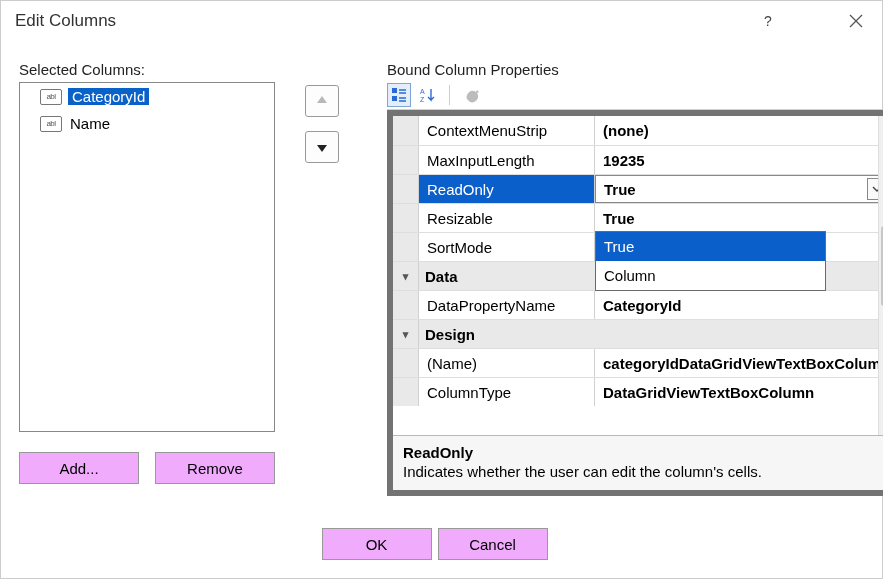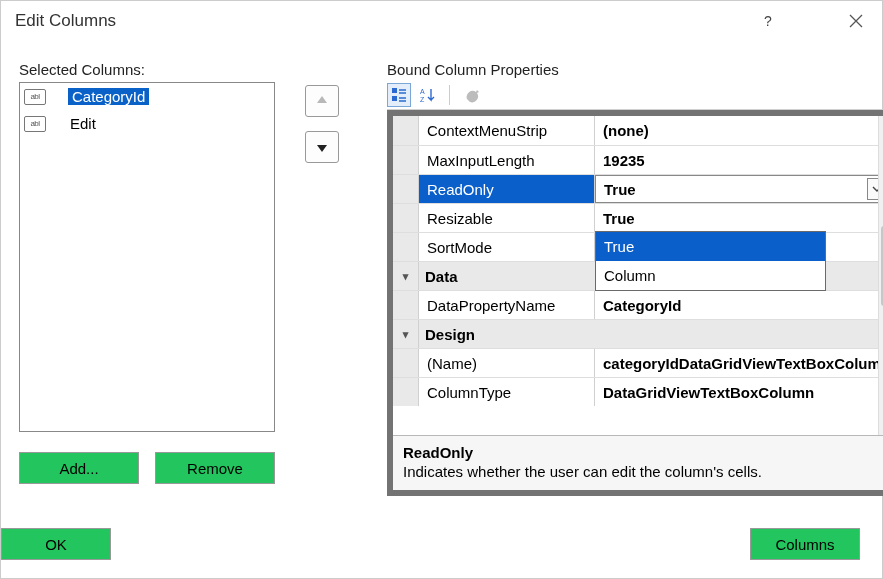--- a/index.html
+++ b/index.html
@@ -18,27 +18,27 @@
   .body {
     flex:1; display:flex; gap: 16px; padding: 20px 18px 18px 18px;
   }
   
   .left { width: 350px; display:flex; flex-direction:column; }
   .section-label { font-size:15px; color:#222; margin-bottom:4px; }
   .list-box {
     border:1px solid #888; height: 350px; background:#fff; overflow:auto;
   }
   .list-row { display:flex; align-items:center; height:27px; padding:0 4px; gap:6px; font-size:15px;}
-  .list-row .glyph { width:38px; height:18px; display:flex; align-items:center; justify-content:flex-start; }
+  .list-row .glyph { width:38px; height:18px; display:flex; align-items:center; justify-content:flex-end; }
   .list-row.selected .label-wrap { background:#0a62c9; color:#fff; padding:0 4px; }
   .label-wrap { padding:0 2px; }
   .glyph-box { border:1px solid #777; width:22px; height:16px; border-radius:2px; display:flex; align-items:center; justify-content:center; font-size:8px; color:#555; letter-spacing:-0.5px;}
   .left-btns { display:flex; gap:16px; margin-top:20px; }
   .btn {
-    height:32px; min-width:120px; border:1px solid #999; background:#22c55e;
+    height:32px; min-width:120px; border:1px solid #999; background:#f0abfc;
     font-size:15px; display:flex; align-items:center; justify-content:center;
     padding: 0 18px;
   }
   .move-col { width:40px; display:flex; flex-direction:column; gap:14px; padding-top:24px; margin-left:14px;}
   .arrow-btn { width:34px; height:32px; border:1px solid #999; background:#fdfdfd; display:flex; align-items:center; justify-content:center; border-radius:3px;}
   .arrow-btn.disabled { color:#aaa; }
   .arrow-btn svg { width:14px; height:14px; }
   
   .right { flex:1; margin-left:32px; display:flex; flex-direction:column; }
   .toolbar { height:28px; display:flex; align-items:center; gap:4px; border-bottom:1px solid #d0d0d0; padding-bottom:2px;}
@@ -65,21 +65,21 @@
   }
   .dd-popup .opt { height:29px; display:flex; align-items:center; padding-left:8px; font-size:15px; }
   .dd-popup .opt.sel { background:#0b5fcb; color:#fff; }
   
   .sb { position:absolute; right:0; top:0; bottom:0; width:12px; background:#f0f0f0; border-left:1px solid #ddd;}
   .sb .thumb { position:absolute; left:2px; right:2px; top:110px; height:80px; background:#c7c7c7; border-radius:3px;}
   
   .desc { border-top:1px solid #b8b8b8; padding:8px 10px 10px 10px; font-size:15px; background:#f6f6f6;}
   .desc .d-title { font-weight:600; margin-bottom:2px;}
   
-  .bottom { display:flex; justify-content:space-between; gap:6px; padding:14px 22px 18px 0;}
+  .bottom { display:flex; justify-content:center; gap:6px; padding:14px 22px 18px 0;margin-left:8px;}
 </style>
 </head>
 <body>
 
 <div class="dialog">
   <div class="titlebar">
     <span>Edit Columns</span>
     <div class="spacer"></div>
     <div class="tb-btn">?</div>
     <div class="tb-btn">
@@ -97,21 +97,21 @@
         <div class="list-row selected">
           <span class="glyph">
               <span class="glyph-box">abl</span>
             </span>
           <span class="label-wrap">CategoryId</span>
         </div>
         <div class="list-row">
           <span class="glyph">
               <span class="glyph-box">abl</span>
             </span>
-          <span class="label-wrap">Edit</span>
+          <span class="label-wrap">Name</span>
         </div>
       </div>
       <div class="left-btns">
         <div class="btn">Add...</div>
         <div class="btn">Remove</div>
       </div>
     </div>
 
     <div class="move-col">
       <div class="arrow-btn disabled">
@@ -227,15 +227,15 @@
         <div class="desc">
           <div class="d-title">ReadOnly</div>
           <div>Indicates whether the user can edit the column's cells.</div>
         </div>
       </div>
     </div>
   </div>
 
   <div class="bottom">
     <div class="btn" style="min-width:110px">OK</div>
-    <div class="btn" style="min-width:110px">Columns</div>
+    <div class="btn" style="min-width:110px">Cancel</div>
   </div>
 </div>
 
 </body></html>

